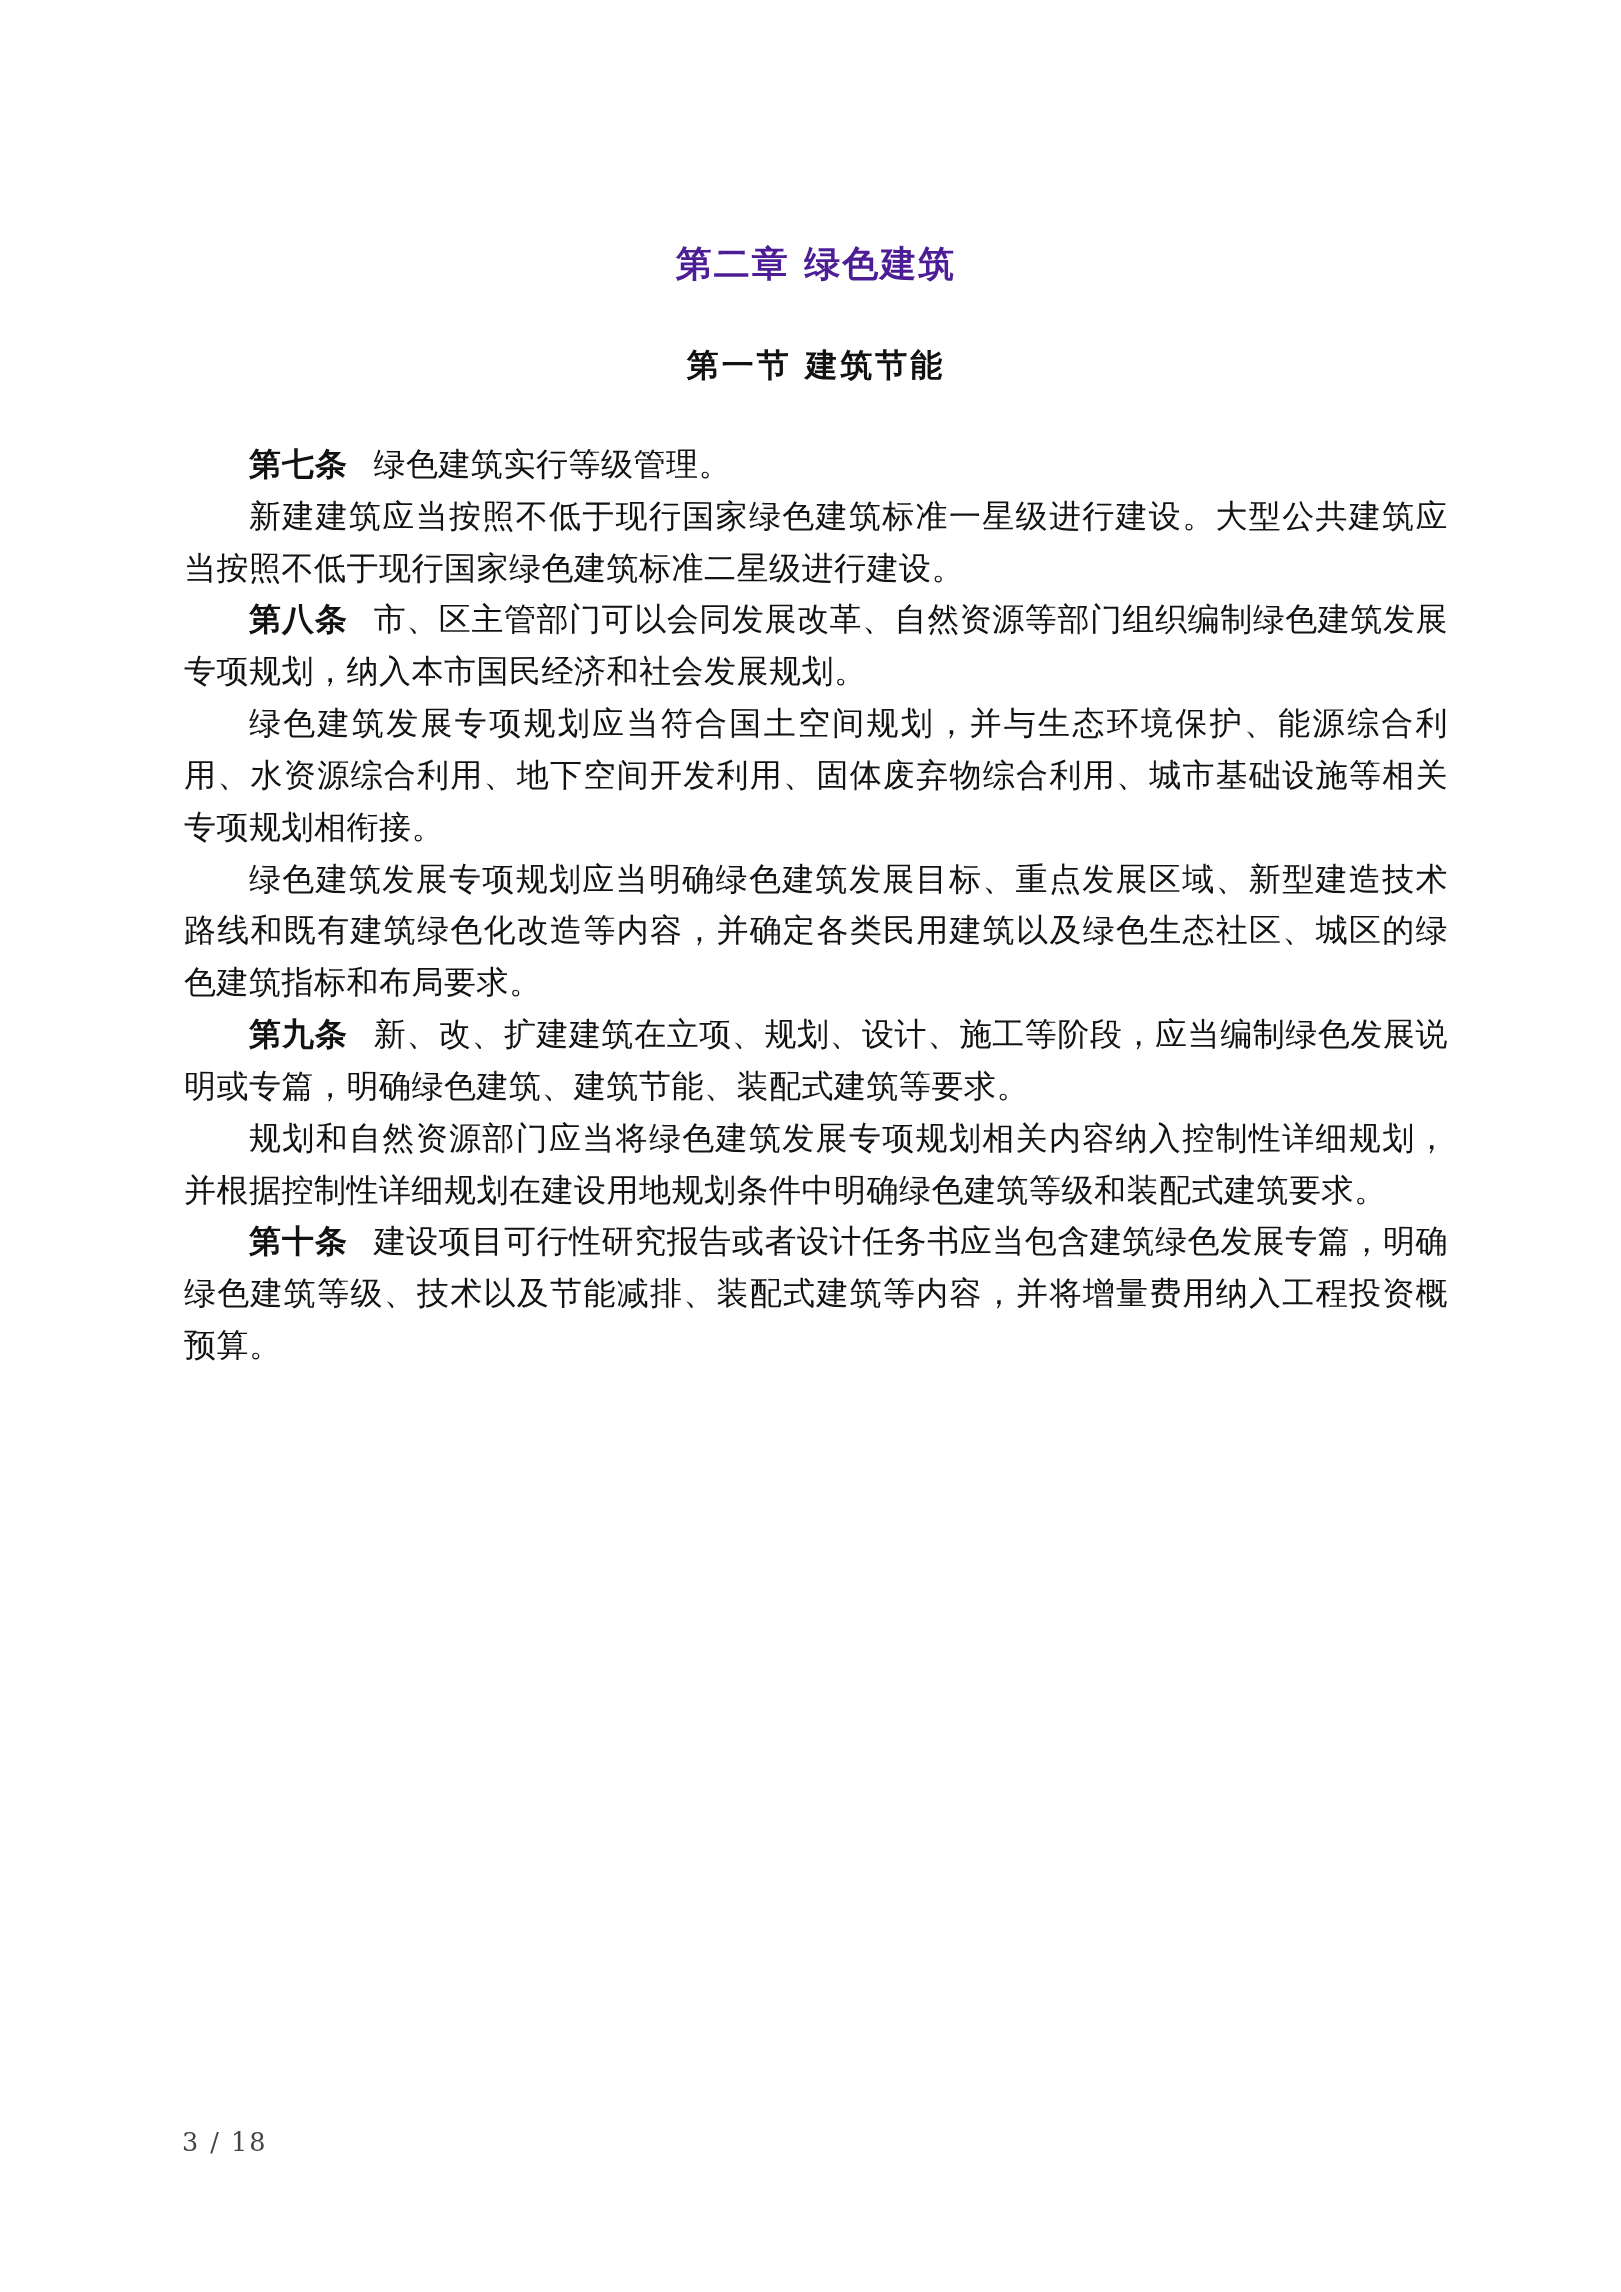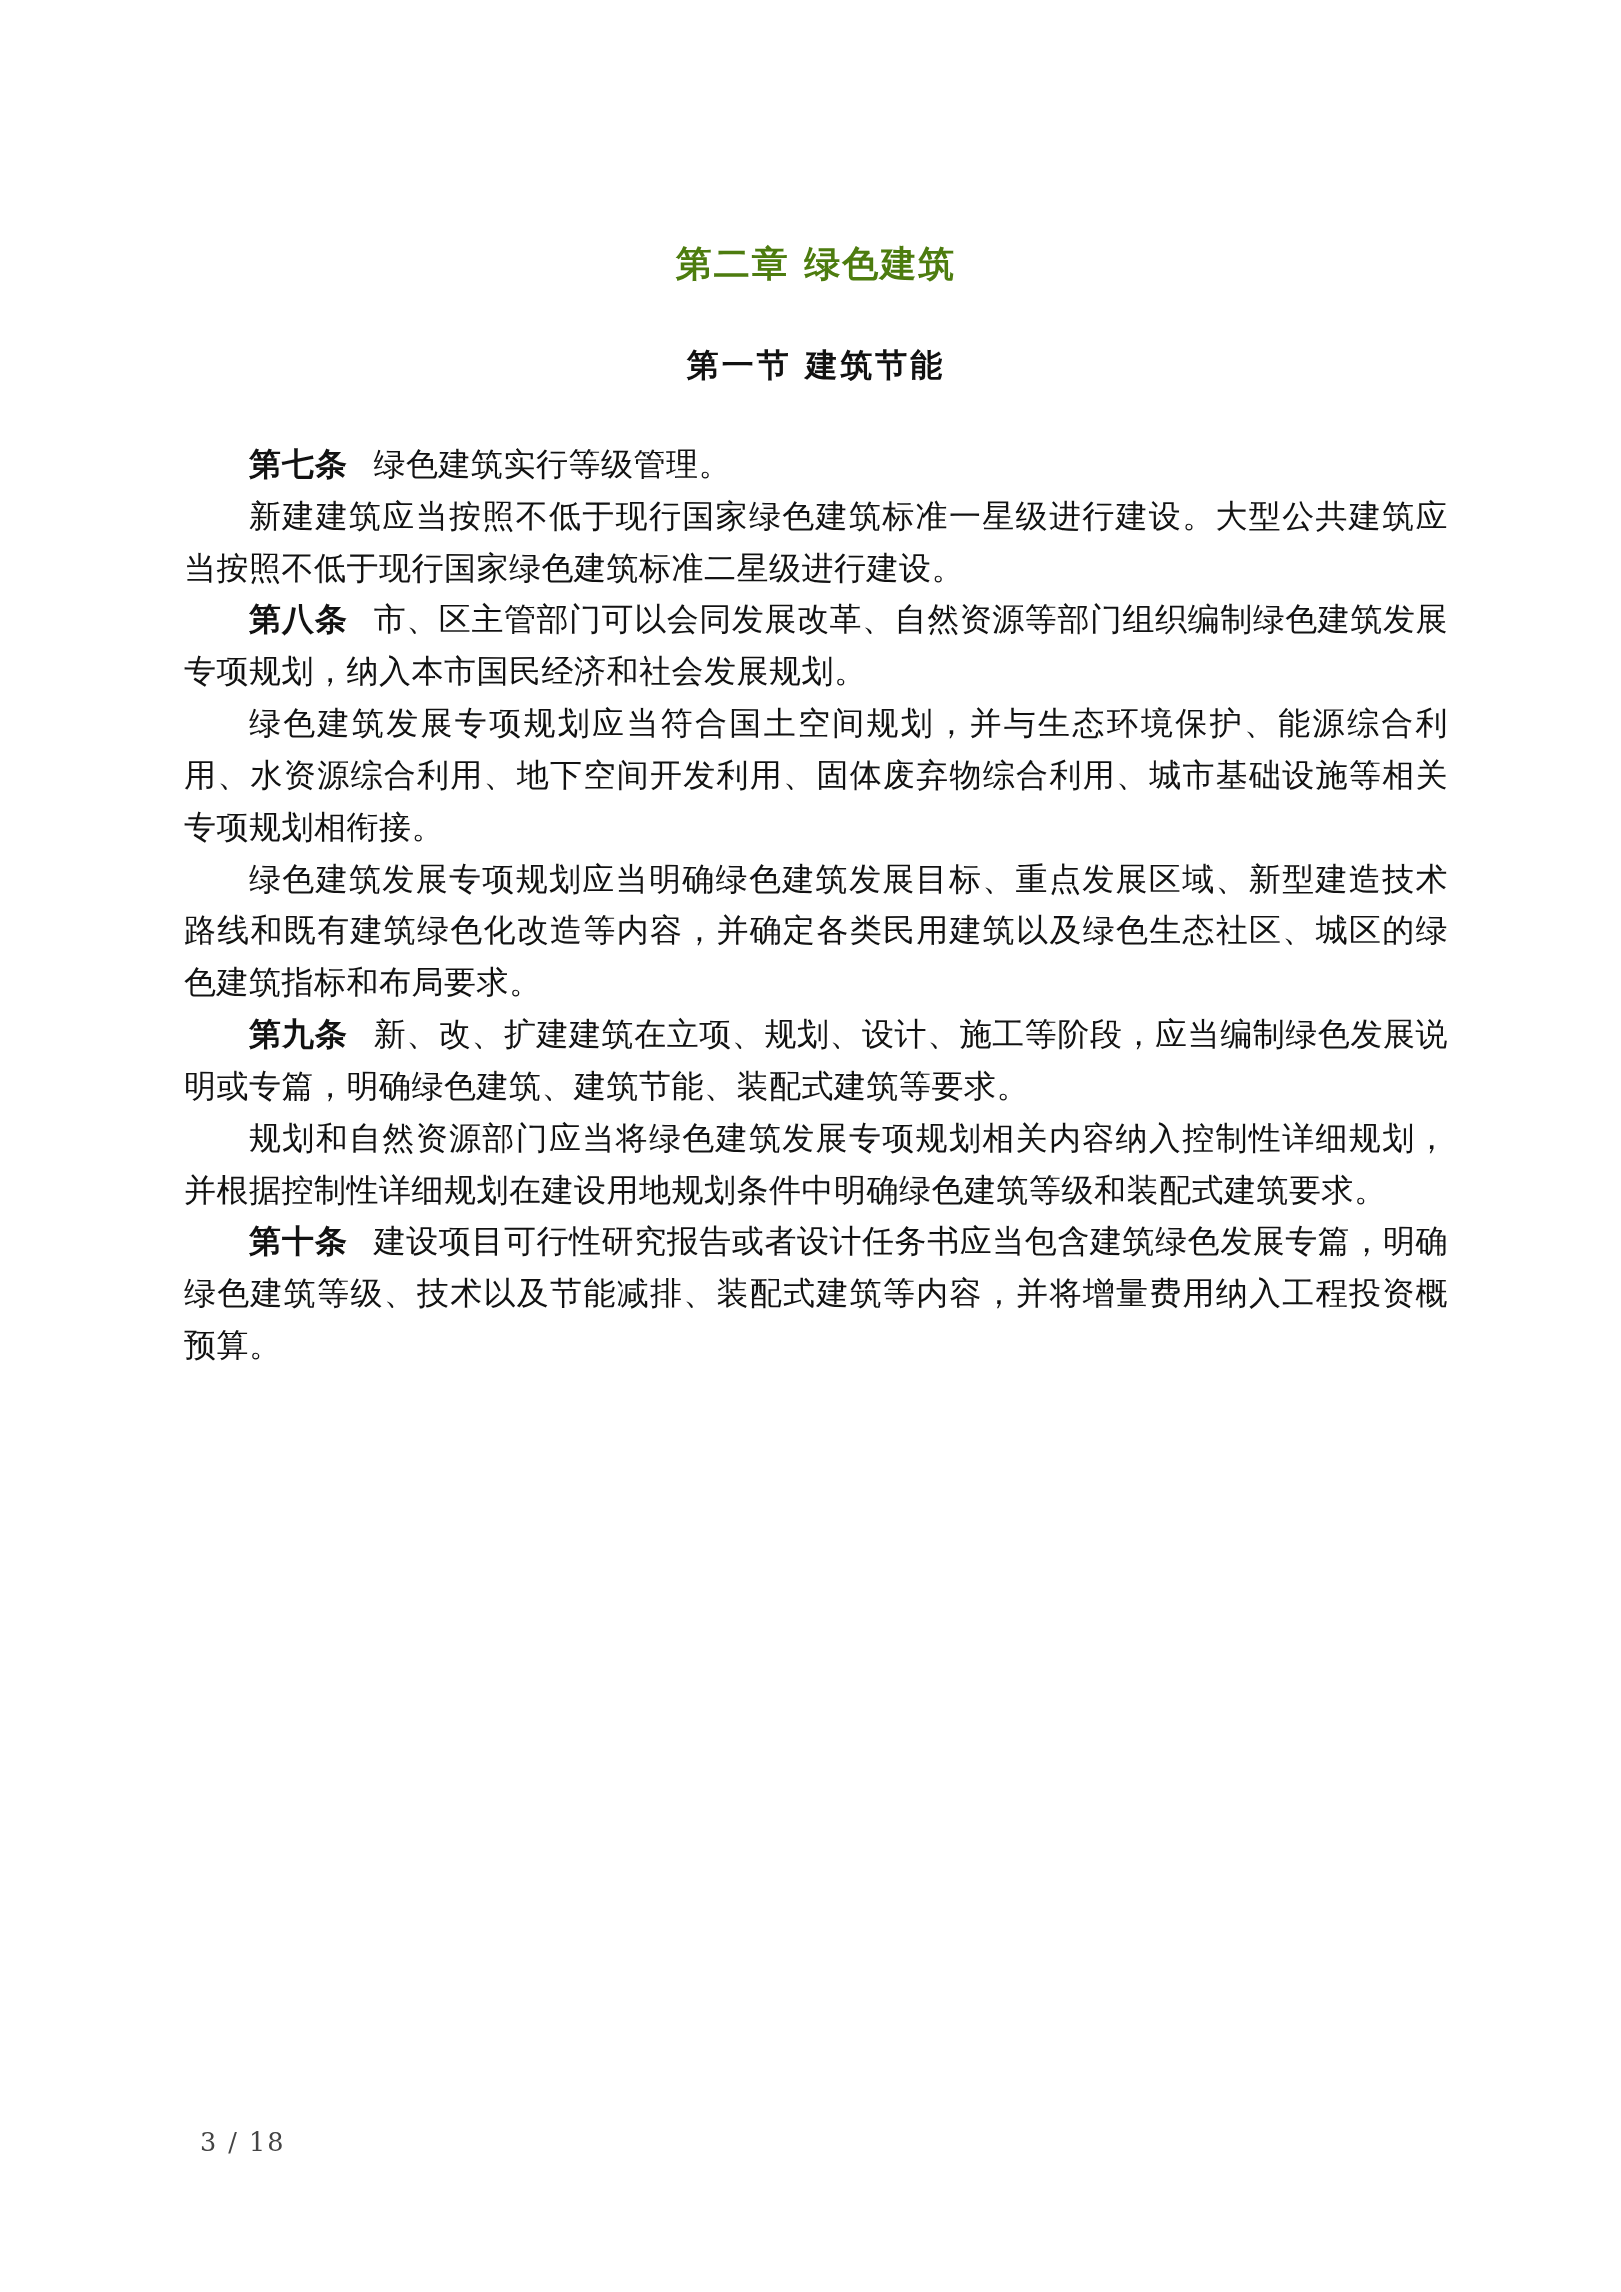--- a/index.html
+++ b/index.html
@@ -23,21 +23,21 @@
     top: 240px;
     width: 1264px;
   }
   .chapter-title {
     text-align: center;
     font-family: "DejaVu Sans", sans-serif;
     font-weight: bold;
     font-size: 36px;
     letter-spacing: 2px;
     margin: 0 0 55px 0;
-    color: #4d7c0f;
+    color: #4c1d95;
   }
   .section-title {
     text-align: center;
     font-family: "DejaVu Serif", serif;
     font-size: 32px;
     letter-spacing: 2.9px;
     margin: 0 0 51px 0;
     color: #111;
   }
   p.body-para {
@@ -54,21 +54,21 @@
     font-family: "DejaVu Sans", sans-serif;
     font-weight: bold;
     letter-spacing: 1px;
   }
   .art-gap {
     display: inline-block;
     width: 25.5px;
   }
   .page-number {
     position: absolute;
-    left: 200px;
+    left: 182px;
     top: 2127px;
     font-family: "DejaVu Serif", serif;
     font-size: 25.5px;
     color: #444;
     letter-spacing: 2px;
   }
 </style>
 </head>
 <body>
 

